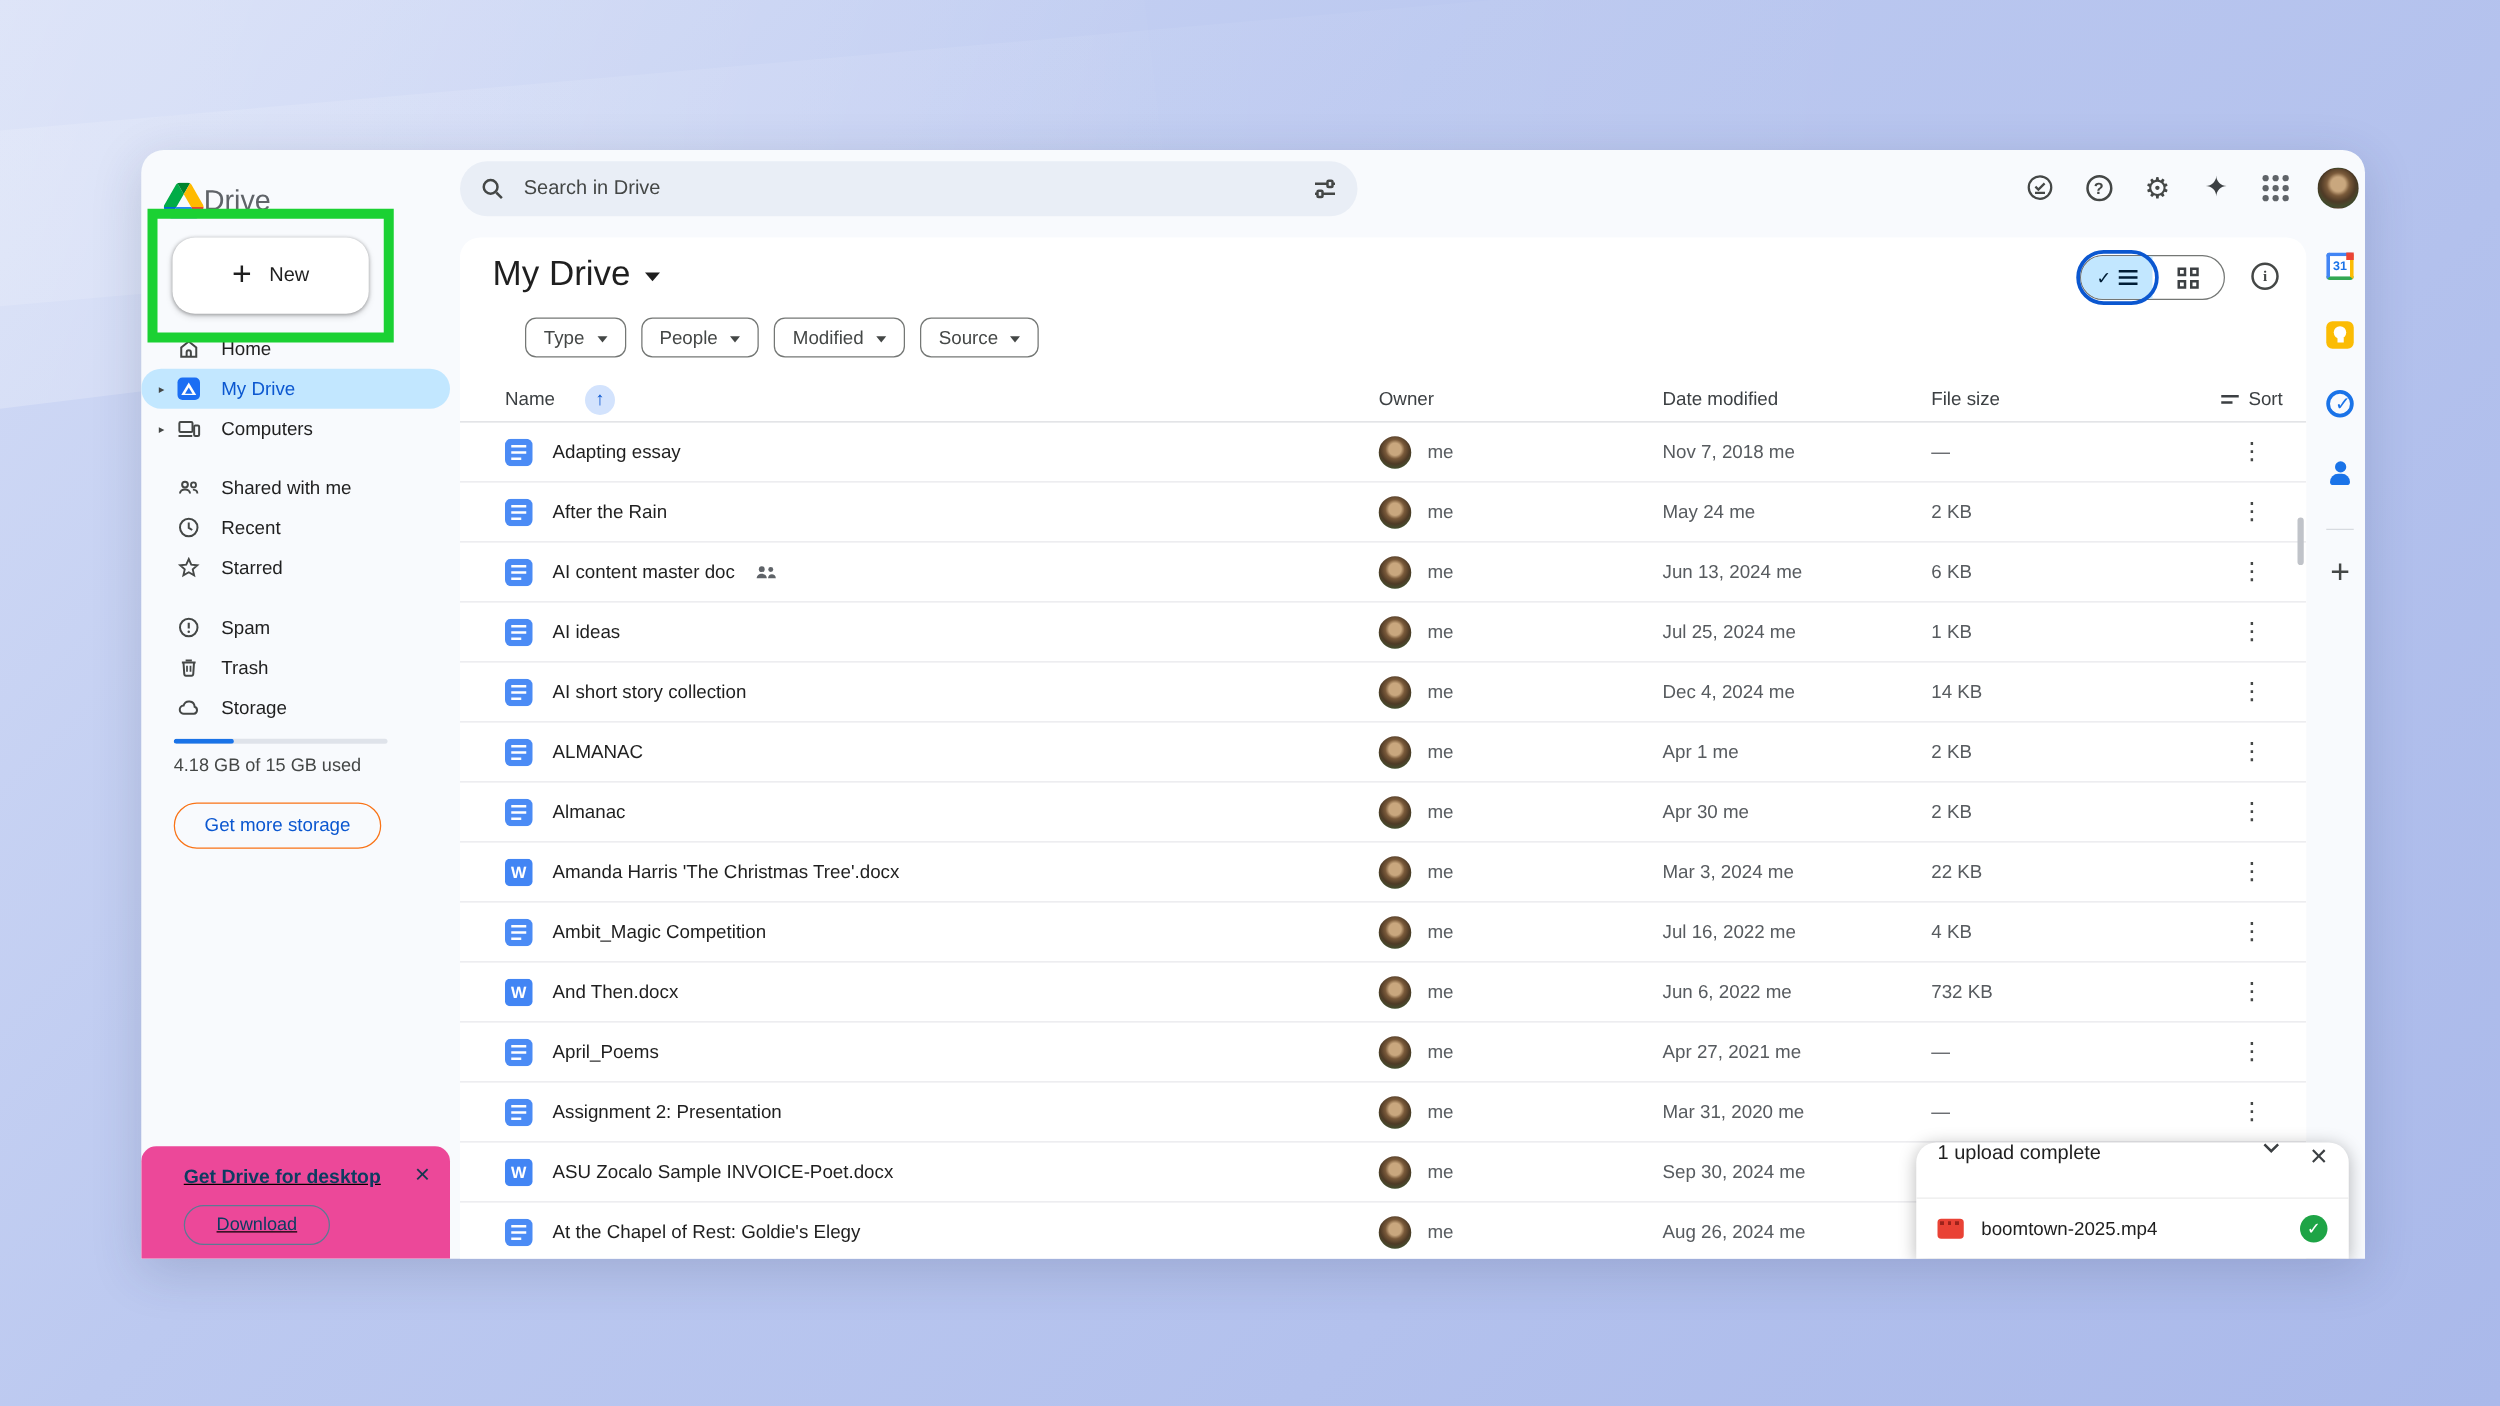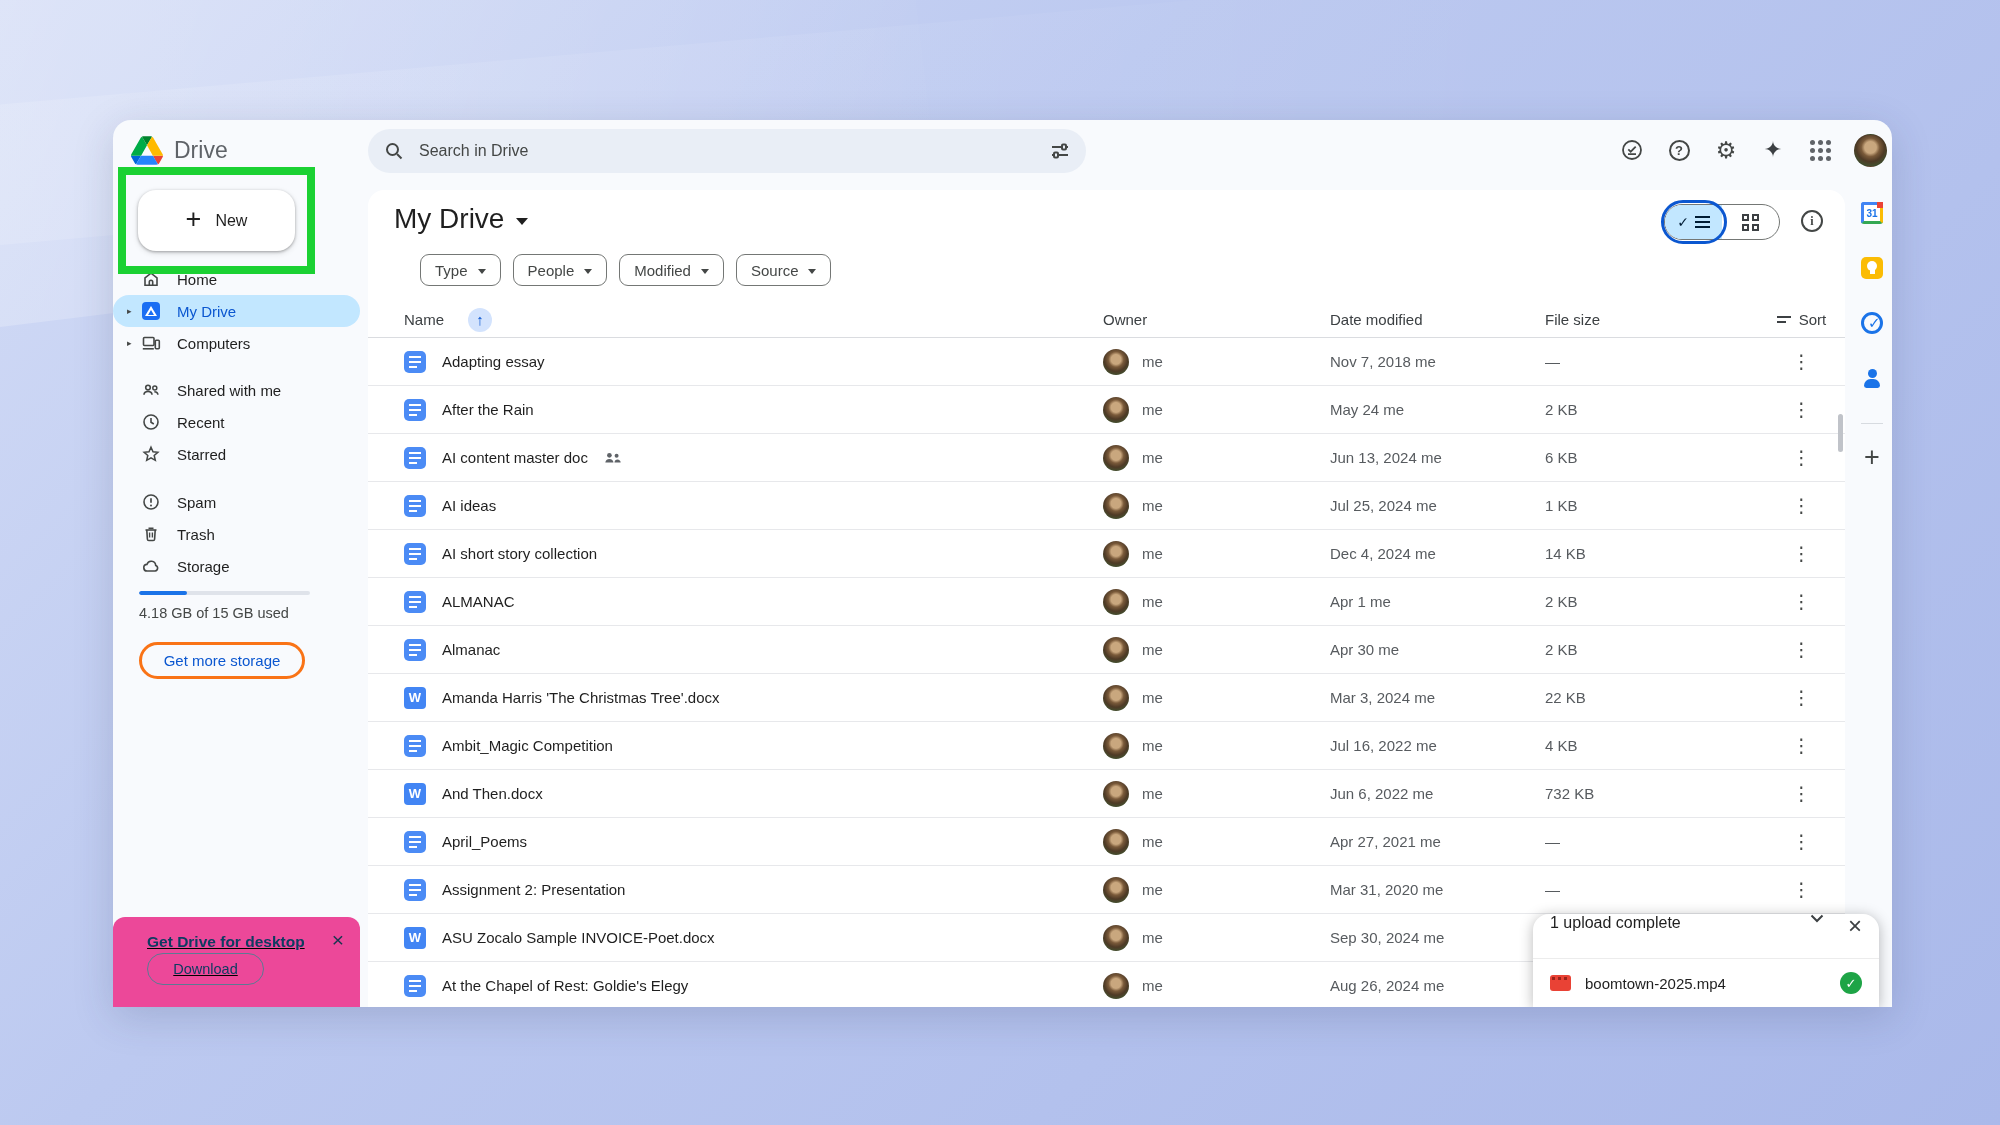--- a/index.html
+++ b/index.html
@@ -12,21 +12,21 @@
     background:linear-gradient(100deg,rgba(255,255,255,.14),rgba(255,255,255,0));
     transform:rotate(-5deg);pointer-events:none;}
 
   
   .window{position:absolute;left:113px;top:120px;width:1779px;height:887px;
     background:#f8fafd;border-radius:18px 18px 0 0;overflow:hidden;
     box-shadow:0 10px 40px rgba(40,50,90,.18);}
 
   
   .gd-header{position:absolute;left:0;top:0;width:100%;height:60px;display:flex;align-items:center;}
-  .logo-wrap{position:absolute;left:18px;top:0;height:60px;display:flex;align-items:center;gap:11px;justify-content:flex-end;}
+  .logo-wrap{position:absolute;left:18px;top:10px;height:60px;display:flex;align-items:center;justify-content:flex-end;}
   .logo-wrap svg{width:32px;height:29px;}
   .logo-text{font-size:23px;color:#5f6368;}
   .searchbar{position:absolute;left:255px;top:9px;width:718px;height:44px;border-radius:22px;
     background:#e9eef6;display:flex;align-items:center;padding:0 16px;box-sizing:border-box;}
   .searchbar .mag{width:20px;height:20px;flex:0 0 auto;}
   .search-ph{margin-left:15px;font-size:16px;color:#444746;flex:1;}
   .tune{width:20px;height:20px;}
   .hicons{position:absolute;right:5px;top:0;height:60px;display:flex;align-items:center;gap:21px;}
   .hico{width:26px;height:26px;display:flex;align-items:center;justify-content:center;color:#444746;}
   .circ-ico{width:21px;height:21px;border-radius:50%;border:2px solid #444746;display:flex;
@@ -55,28 +55,28 @@
   .nicon svg{width:20px;height:20px;}
   .drive-tile{width:18px;height:18px;background:#1b6ef3;border-radius:4px;position:relative;}
   .drive-tile:before{content:"";position:absolute;left:3px;top:3.5px;border-left:6px solid transparent;
     border-right:6px solid transparent;border-bottom:10px solid #fff;}
   .drive-tile:after{content:"";position:absolute;left:6px;top:8px;border-left:3px solid transparent;
     border-right:3px solid transparent;border-bottom:5px solid #1b6ef3;}
   .storage-block{position:absolute;left:26px;top:411px;width:195px;}
   .sbar{width:171px;height:4px;border-radius:2px;background:#dfe3ea;overflow:hidden;}
   .sbar i{display:block;height:100%;background:#1a73e8;border-radius:2px;}
   .sused{margin-top:10px;font-size:14.5px;color:#444746;}
-  .morebtn{margin-top:21px;width:166px;height:37px;border:3px solid #f97316;border-radius:19px;
+  .morebtn{margin-top:21px;width:166px;height:37px;border:1px solid #f97316;border-radius:19px;
     display:flex;align-items:center;justify-content:center;font-size:15px;font-weight:500;color:#0b57d0;
     background:transparent;box-sizing:border-box;}
   .promo{position:absolute;left:0;bottom:0;width:247px;height:90px;background:#ec4899;
     border-radius:12px 12px 0 0;box-sizing:border-box;padding:16px 14px 0 34px;text-decoration:underline;}
   .promo-title{font-size:15.5px;font-weight:600;color:#0d3c61;}
   .promo-x{position:absolute;right:16px;top:12px;font-size:21px;color:#15364f;line-height:1;}
-  .dlbtn{margin-top:2px;width:115px;height:30px;border:1px solid #5c7a93;border-radius:16px;
+  .dlbtn{margin-top:13px;width:115px;height:30px;border:1px solid #5c7a93;border-radius:16px;
     display:flex;align-items:center;justify-content:center;font-size:14.5px;font-weight:500;color:#0d3c61;}
 
   
   .hl-box{position:absolute;left:5px;top:47px;width:197px;height:107px;box-sizing:border-box;
     border:8px solid #1bd133;z-index:200;pointer-events:none;}
 
   
   .gd-rail{position:absolute;right:0;top:60px;width:40px;bottom:0;display:flex;flex-direction:column;align-items:center;}
   .rail-ico{width:22px;height:22px;position:relative;}
   .cal{background:#fff;box-sizing:border-box;display:flex;align-items:center;justify-content:center;

